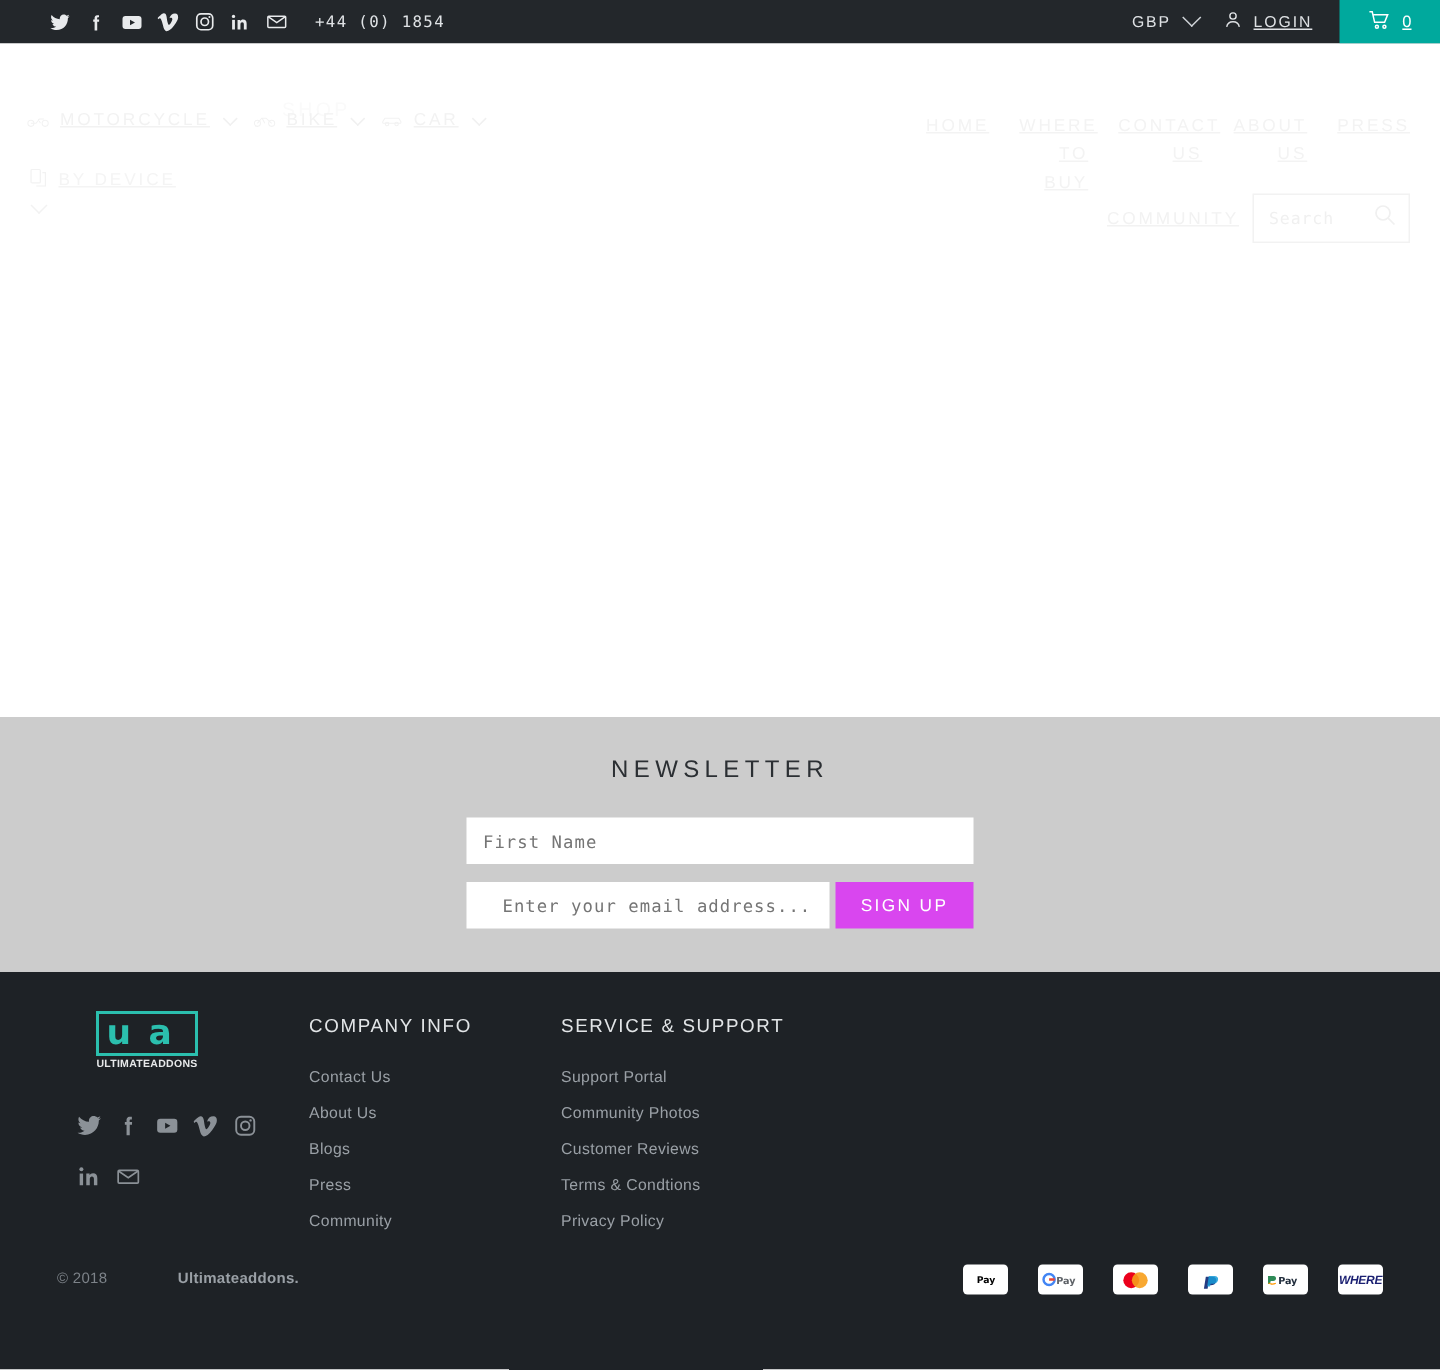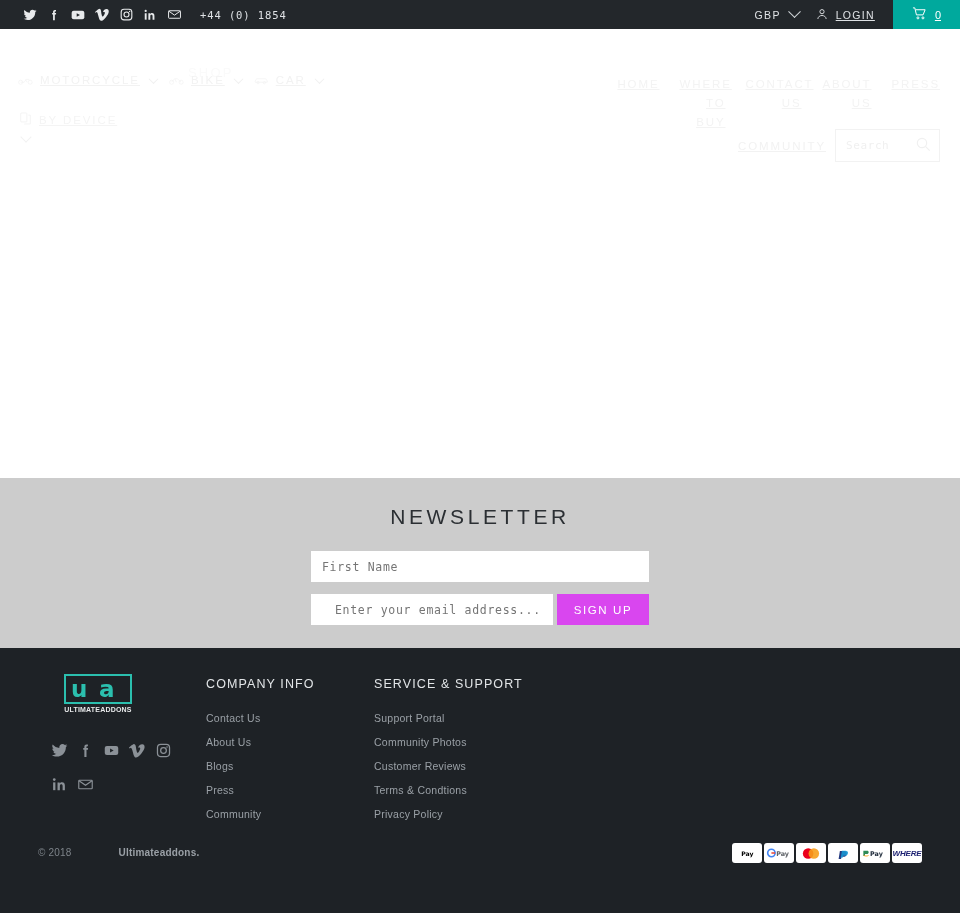--- a/index.html
+++ b/index.html
@@ -14,21 +14,21 @@
   .topbar {
     height: 29px;
     background: #23272b;
     display: flex;
     align-items: center;
     position: relative;
   }
   .topbar-left {
     display: flex;
     align-items: center;
-    padding-left: 18px;
+    padding-left: 28px;
     gap: 0px;
   }
   .sicon {
     width: 24px; height: 20px;
     display: flex; align-items: center; justify-content: center;
     color: #e8eaec;
   }
   .sicon svg { display:block; }
   .phone {
     color: #dfe2e5;
@@ -183,21 +183,21 @@
 
   
   .newsletter {
     background: #cccccc;
     height: 170px;
     padding-top: 27px;
     position: relative;
   }
   .nl-title {
     text-align: center;
-    font-size: 21px;
+    font-size: 16px;
     letter-spacing: 3.6px;
     color: #2b2f33;
     font-weight: 400;
   }
   .nl-form {
     width: 338px;
     margin: 22px auto 0;
   }
   .nl-input {
     width: 338px; height: 31px;
@@ -311,21 +311,21 @@
     left: 38px; bottom: 55px;
     font-size: 10px;
     color: #7d8389;
     letter-spacing: 0.2px;
   }
   .copyright b { font-weight: 700; color: #9aa0a6; margin-left: 44px; }
   .pay-row {
     position: absolute;
     right: 38px; bottom: 50px;
     display: flex;
-    gap: 2px;
+    gap: 20px;
     margin-top: 19px;
   }
   .pay {
     width: 30px; height: 20px;
     background: #ffffff;
     border-radius: 3px;
     display: flex;
     align-items: center;
     justify-content: center;
     font-size: 6.5px;

